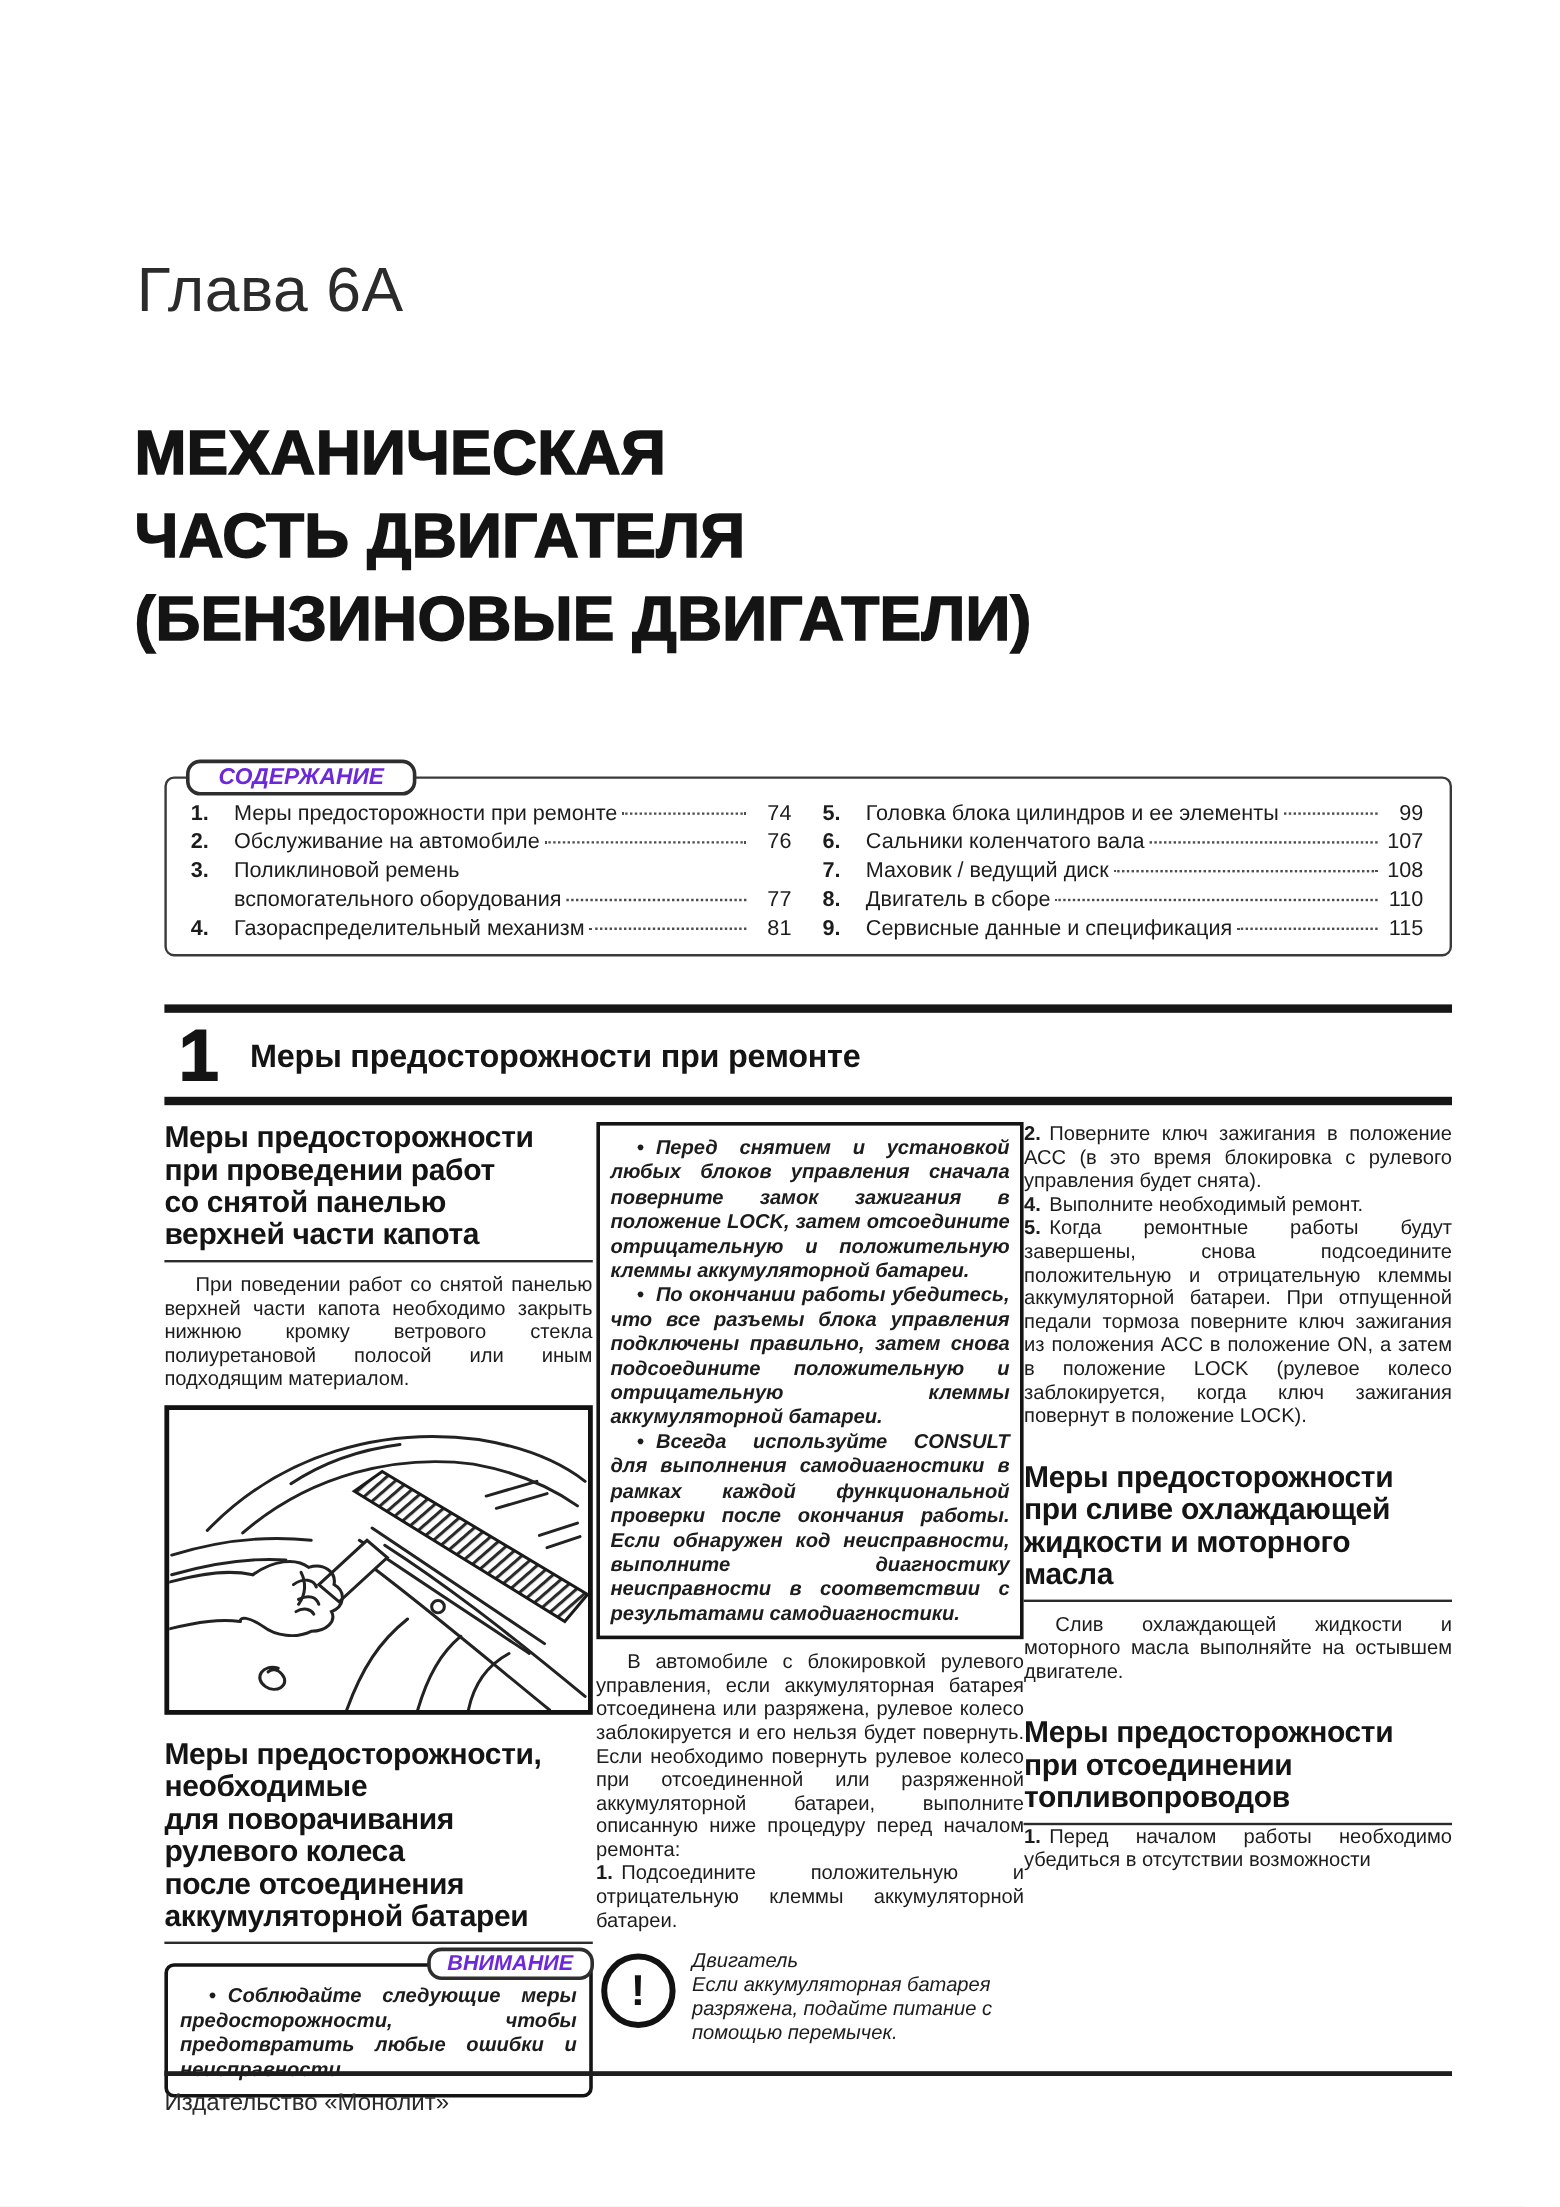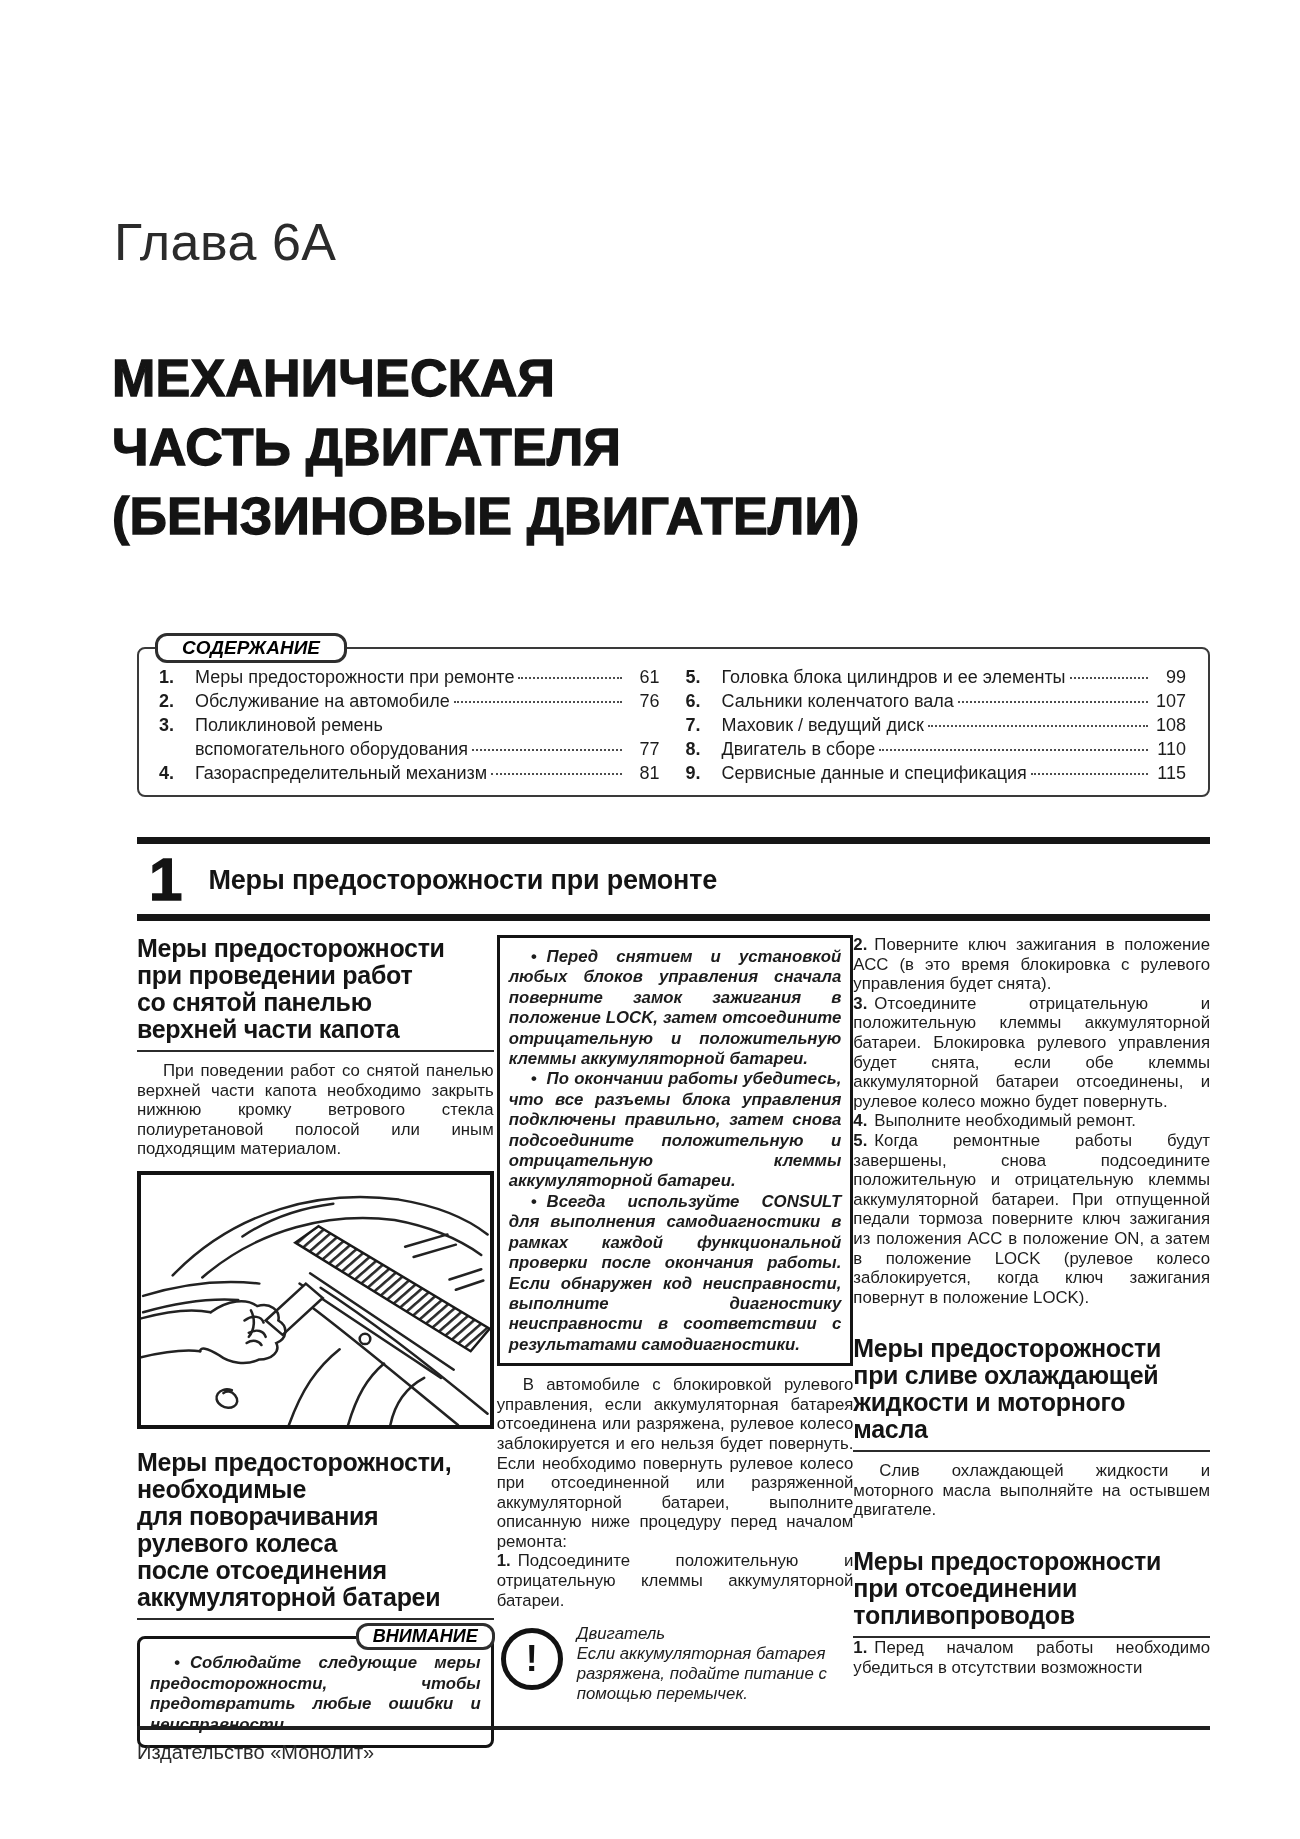--- a/index.html
+++ b/index.html
@@ -17,21 +17,21 @@
     color:#141414; letter-spacing:.2px; -webkit-text-stroke:1.3px #141414;
   }
 
   
   .toc{
     position:relative; margin:96px 90px 0 137px; border:2.5px solid #3a3a3a;
     border-radius:8px; padding:16px 22px 10px 20px; background:#fff;
   }
   .tab{
     display:inline-block; background:#fff; border:3px solid #2e2e2e; border-radius:12px;
-    font-weight:700; font-style:italic; font-size:19px; color:#000000; padding:1px 24px;
+    font-weight:700; font-style:italic; font-size:19px; color:#6d28d9; padding:1px 24px;
   }
   .toc-tab{position:absolute; top:-16px; left:16px;}
   .toc-cols{display:flex; gap:26px;}
   .toc-col{flex:1 1 0; min-width:0;}
   .toc-row{display:flex; align-items:baseline; font-size:18px; line-height:24px;}
   .toc-num{font-weight:700; width:36px; flex:0 0 36px;}
   .toc-text{white-space:nowrap;}
   .toc-cont{padding-left:36px;}
   .dots{flex:1 1 auto; border-bottom:2.2px dotted #4d4d4d; margin:0 4px; transform:translateY(-4px); min-width:12px;}
   .toc-page{text-align:right; min-width:34px;}
@@ -98,21 +98,21 @@
 
   <section class="toc">
     <div class="tab toc-tab">СОДЕРЖАНИЕ</div>
     <div class="toc-cols">
 
       <div class="toc-col">
         <div class="toc-row">
           <span class="toc-num">1.</span>
           <span class="toc-text">Меры предосторожности при ремонте</span>
           <span class="dots"></span>
-          <span class="toc-page">61</span>
+          <span class="toc-page">74</span>
         </div>
         <div class="toc-row">
           <span class="toc-num">2.</span>
           <span class="toc-text">Обслуживание на автомобиле</span>
           <span class="dots"></span>
           <span class="toc-page">76</span>
         </div>
         <div class="toc-row">
           <span class="toc-num">3.</span>
           <span class="toc-text">Поликлиновой ремень</span>
@@ -244,21 +244,20 @@
         <div class="note-icon">
             <span>!</span>
           </div>
         <span class="note-title">Двигатель</span>
         <span>Если аккумуляторная батарея разряжена, подайте питание с помощью перемычек.</span>
       </div>
     </div>
 
     <div class="col">
       <p class="step"><b>2.</b><span>Поверните ключ зажигания в положение АСС (в это время блокировка с рулевого управления будет снята).</span></p>
-      <p class="step"><b>3.</b><span>Отсоедините отрицательную и положительную клеммы аккумуляторной батареи. Блокировка рулевого управления будет снята, если обе клеммы аккумуляторной батареи отсоединены, и рулевое колесо можно будет повернуть.</span></p>
       <p class="step"><b>4.</b><span>Выполните необходимый ремонт.</span></p>
       <p class="step"><b>5.</b><span>Когда ремонтные работы будут завершены, снова подсоедините положительную и отрицательную клеммы аккумуляторной батареи. При отпущенной педали тормоза поверните ключ зажигания из положения АСС в положение ON, а затем в положение LOCK (рулевое колесо заблокируется, когда ключ зажигания повернут в положение LOCK).</span></p>
 
       <h2 class="col-heading prelines mt2">Меры предосторожности
 при сливе охлаждающей
 жидкости и моторного
 масла</h2>
       <p class="para">Слив охлаждающей жидкости и моторного масла выполняйте на остывшем двигателе.</p>
 
       <h2 class="col-heading prelines mt2">Меры предосторожности

